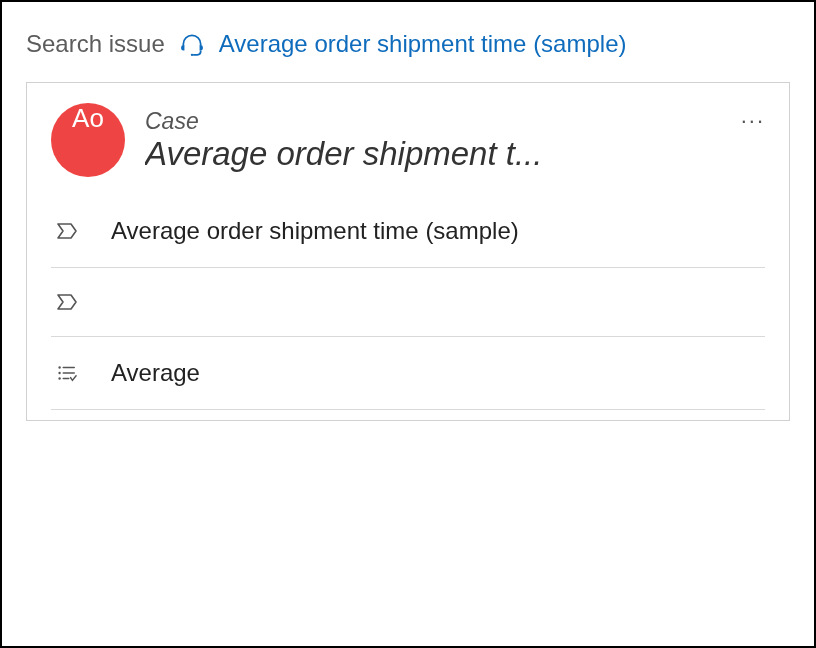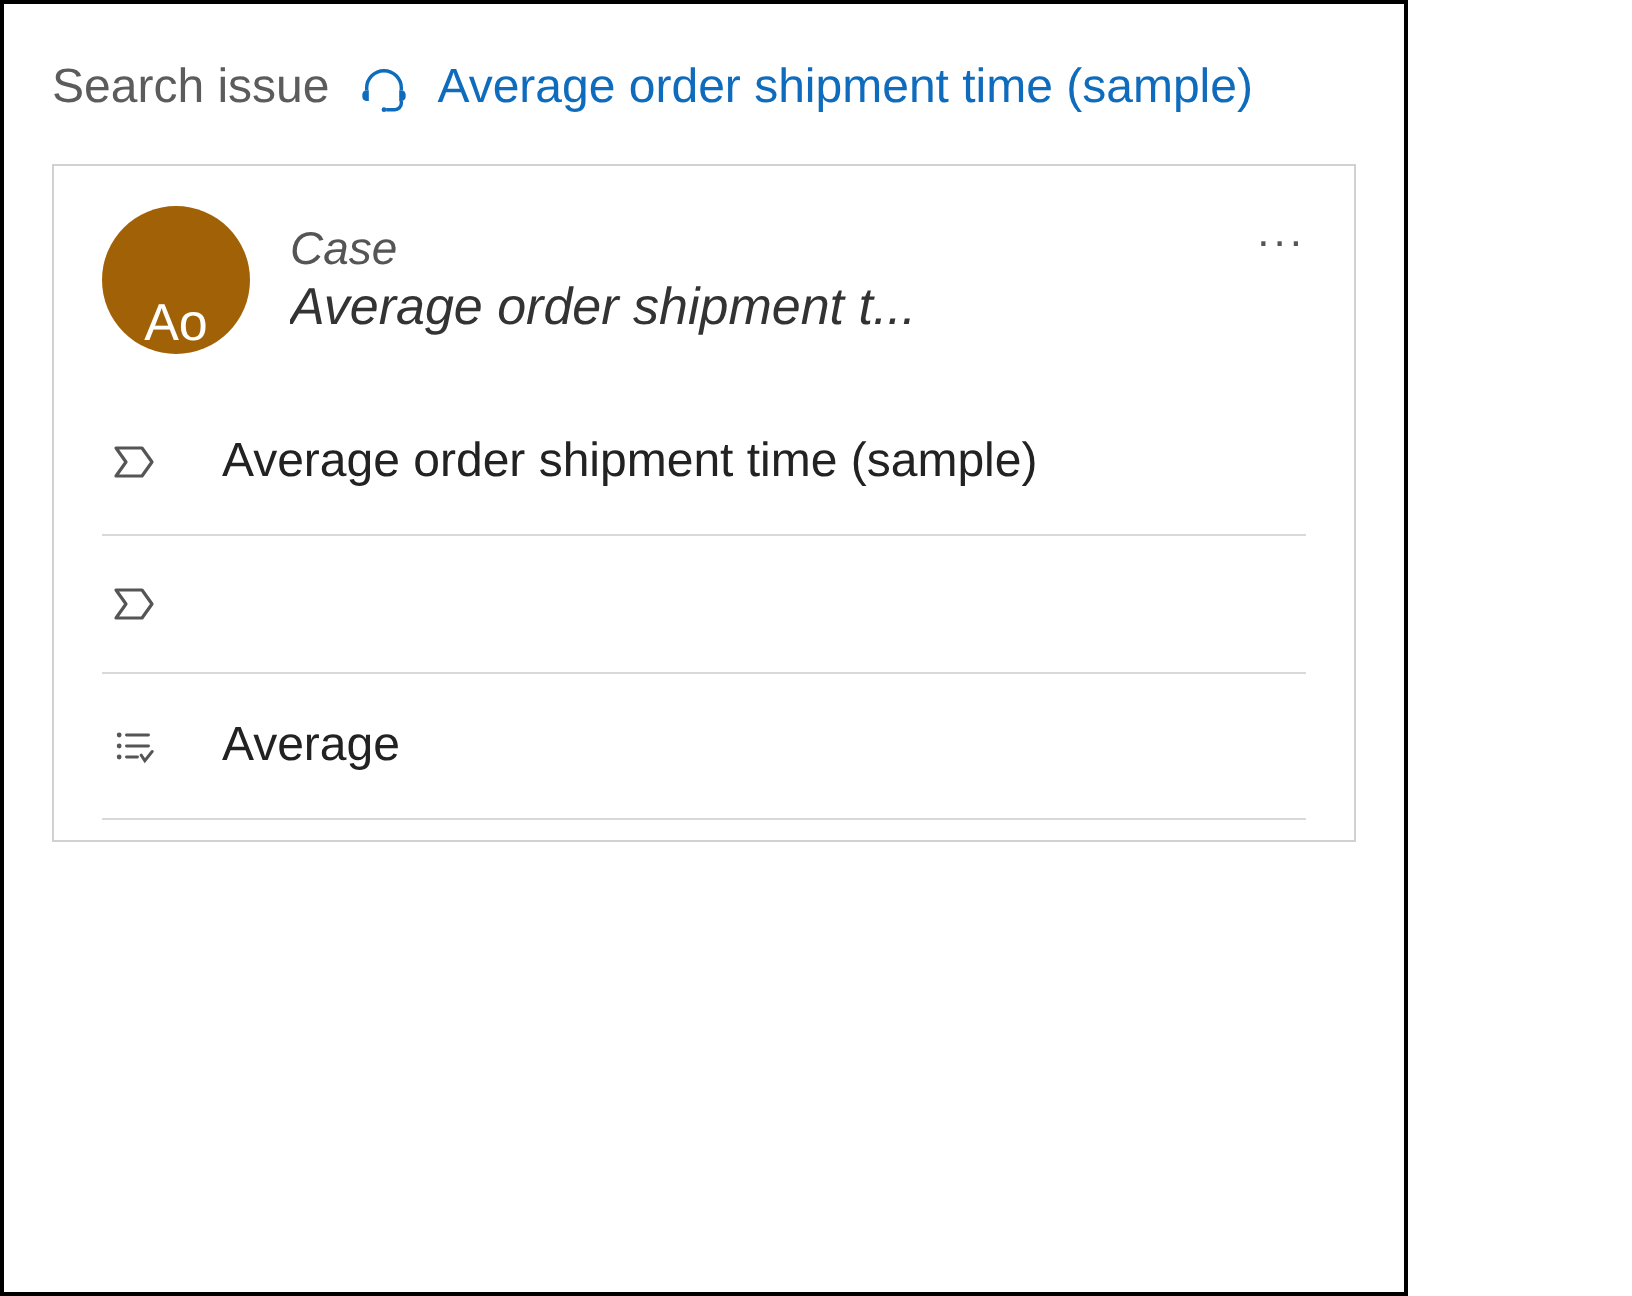--- a/index.html
+++ b/index.html
@@ -9,21 +9,21 @@
     }
     body {
       font-family: "Segoe UI", -apple-system, sans-serif;
       background: #fff;
       padding: 0;
       width: 816px;
       height: 648px;
     }
     .outer {
       border: 2px solid #000;
-      width: 704px;
+      width: 816px;
       height: 648px;
       padding: 28px 24px;
     }
     .breadcrumb {
       display: flex;
       align-items: center;
       gap: 14px;
       font-size: 24px;
       margin-bottom: 24px;
     }
@@ -47,41 +47,41 @@
       display: flex;
       align-items: center;
       gap: 20px;
       margin-bottom: 18px;
       position: relative;
     }
     .avatar {
       width: 74px;
       height: 74px;
       border-radius: 50%;
-      background: #a16207;
+      background: #ef4444;
       color: #fff;
       display: flex;
-      align-items: flex-end;
+      align-items: flex-start;
       justify-content: center;
       font-size: 26px;
       flex-shrink: 0;
     }
     .card-header-text {
       flex: 1;
       min-width: 0;
       overflow: hidden;
       font-style: italic;
     }
     .card-subtitle {
       font-size: 23px;
       color: #555;
       margin-bottom: 0px;
     }
     .card-title {
-      font-size: 26px;
+      font-size: 33px;
       color: #333;
       white-space: nowrap;
       overflow: hidden;
       text-overflow: ellipsis;
     }
     .overflow-dots {
       position: absolute;
       top: 0px;
       right: 0px;
       font-size: 22px;

